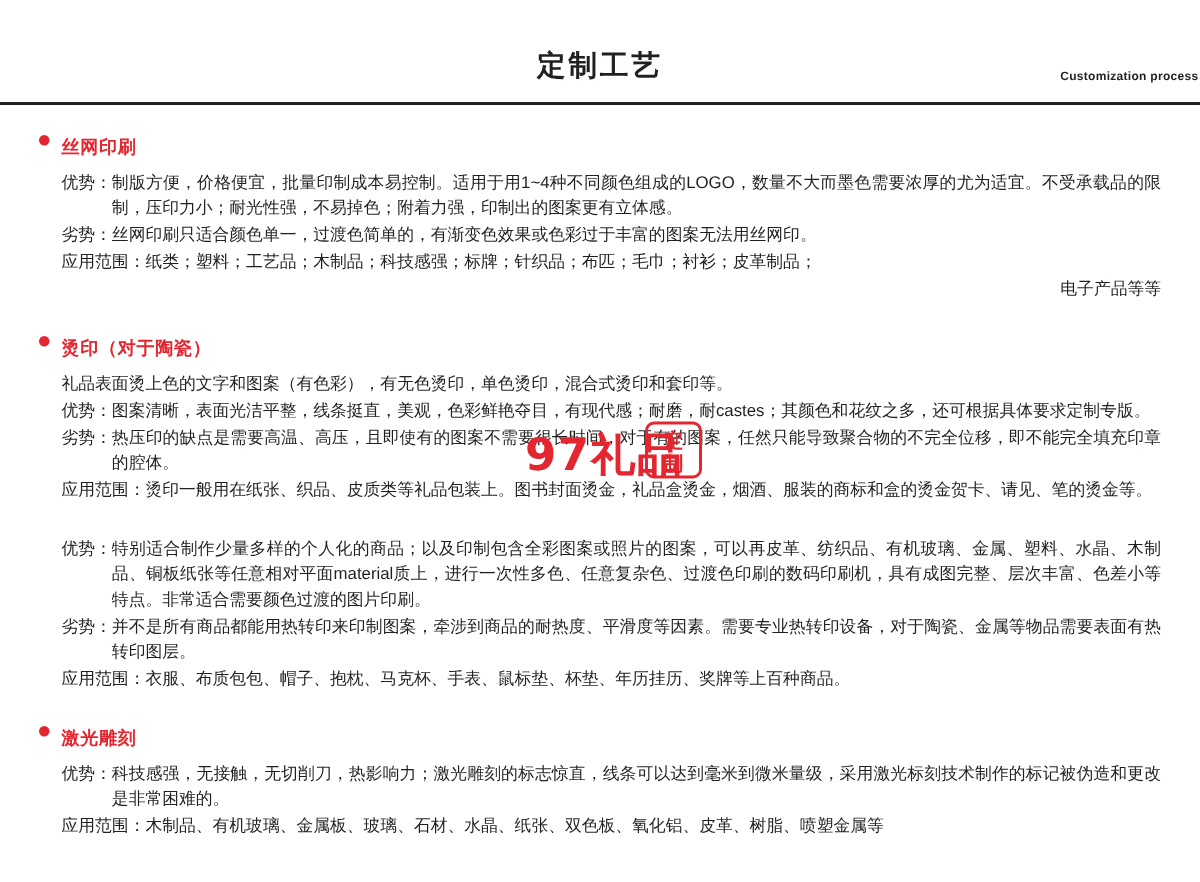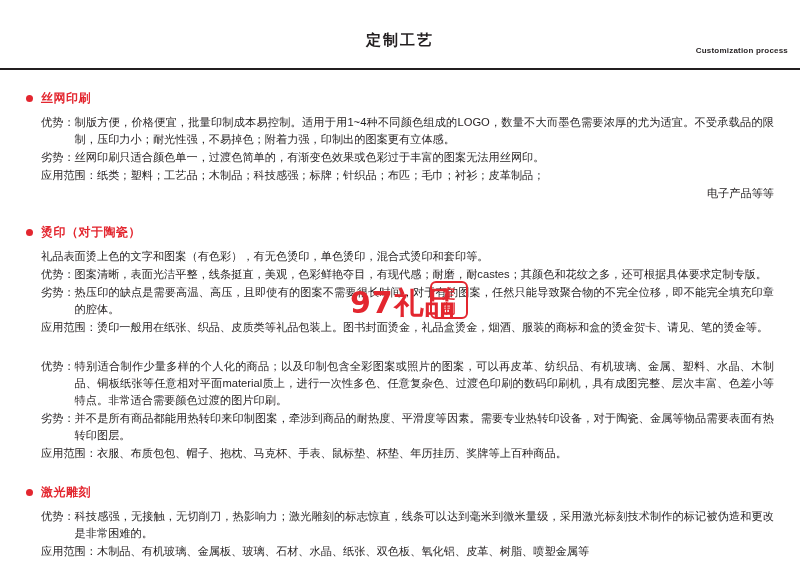--- a/index.html
+++ b/index.html
@@ -22,29 +22,29 @@
     position: relative;
     padding: 0;
   }
   
   .header {
     position: relative;
     height: 72px;
   }
   .header-title {
     text-align: center;
-    font-size: 15px;
+    font-size: 19px;
     font-weight: bold;
     color: #231f20;
     letter-spacing: 2px;
     padding-top: 31px;
   }
   .header-sub {
     position: absolute;
-    right: 12px;
+    right: 1px;
     top: 46px;
     font-size: 8px;
     font-weight: bold;
     color: #231f20;
     letter-spacing: 0.2px;
   }
   .header-rule {
     position: absolute;
     left: 0;
     right: 0;
@@ -54,21 +54,21 @@
   }
   
   .content {
     padding: 18px 26px 0 26px;
   }
   .section {
     margin-bottom: 22px;
   }
   .sec-head {
     display: flex;
-    align-items: center;
+    align-items: flex-start;
     margin-bottom: 7px;
   }
   .bullet {
     width: 7px;
     height: 7px;
     border-radius: 50%;
     background: #e3262f;
     margin-right: 8px;
     flex: 0 0 auto;
   }

